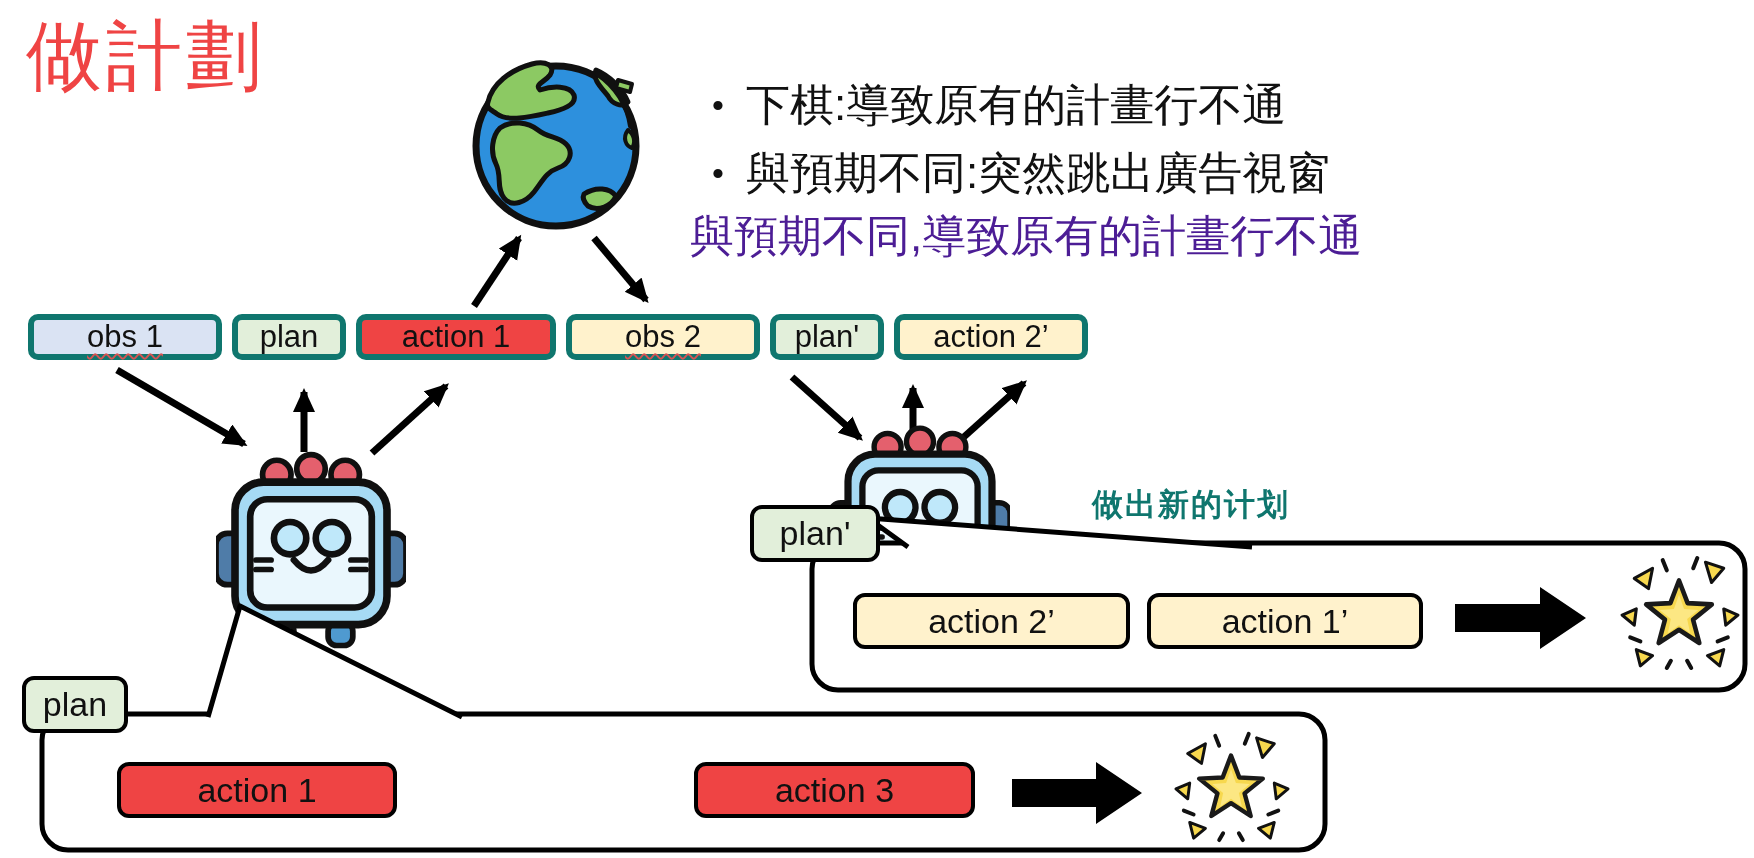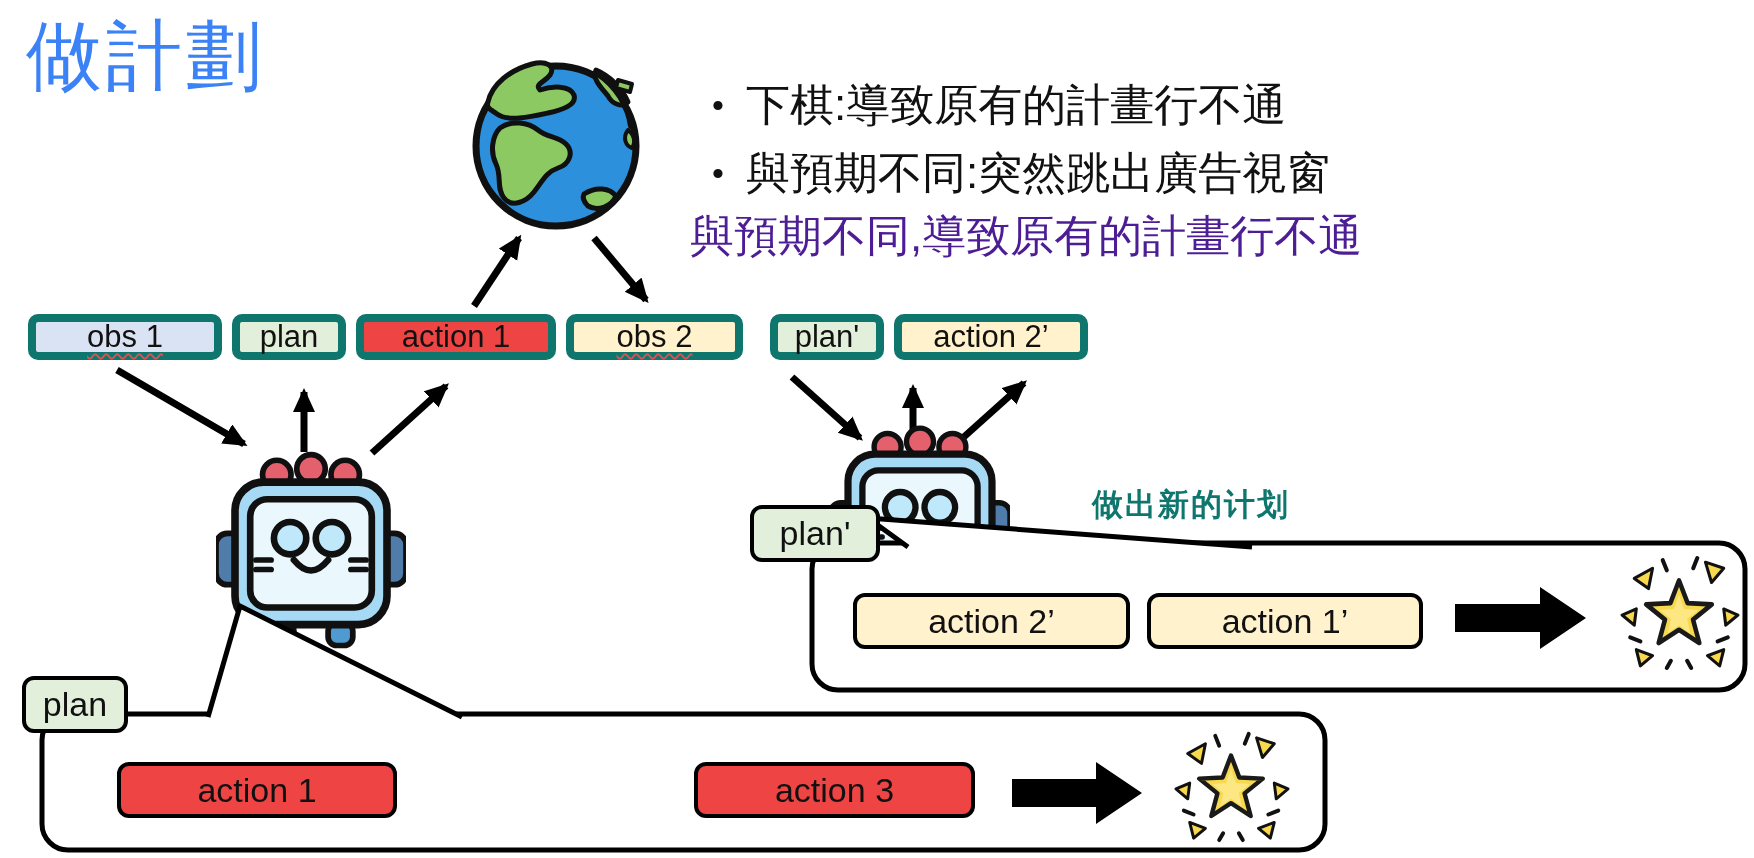--- a/index.html
+++ b/index.html
@@ -4,31 +4,31 @@
 <style>
   html,body { margin:0; padding:0; background:#fff; }
   #stage {
     position:relative; width:1754px; height:858px; background:#ffffff;
     font-family:"Liberation Sans","DejaVu Sans",sans-serif; color:#000; overflow:hidden;
   }
   #scene { position:absolute; left:0; top:0; }
 
   .page-title {
     position:absolute; left:26px; top:6px; margin:0;
-    font-size:76px; font-weight:400; letter-spacing:4px; color:#3b82f6;
+    font-size:76px; font-weight:400; letter-spacing:4px; color:#ef4444;
     font-family:"Liberation Sans","DejaVu Sans",sans-serif;
   }
   .bullet-line { position:absolute; display:flex; align-items:flex-start; font-size:44px; line-height:1.15; color:#111; }
   .bullet-dot { margin-right:22px; font-size:34px; line-height:50px; }
   .warning-text { position:absolute; left:690px; top:212px; font-size:44px; color:#4c1d95; line-height:1.1; }
   .new-plan-note { position:absolute; left:1092px; top:484px; font-size:31px; font-weight:700; color:#0f766e; letter-spacing:2px; }
 
   .fbox {
     position:absolute; top:314px; height:46px; box-sizing:border-box;
-    border:8px solid #0f766e; border-radius:10px;
+    border:6px solid #0f766e; border-radius:10px;
     display:flex; align-items:center; justify-content:center;
     font-size:31px; color:#111;
   }
   .tagbox {
     position:absolute; box-sizing:border-box; border:4px solid #000; border-radius:12px;
     display:flex; align-items:center; justify-content:center; font-size:34px; color:#111;
     background:#e2efda;
   }
   .action-box {
     position:absolute; height:56px; box-sizing:border-box; border:4px solid #000; border-radius:12px;
@@ -142,21 +142,21 @@
 
   <div class="fbox c-blue" style="left:28px;  width:194px;">
     <span class="squiggle">obs 1</span>
   </div>
   <div class="fbox c-green" style="left:232px; width:114px;">
     <span>plan</span>
   </div>
   <div class="fbox c-salmon" style="left:356px; width:200px;">
     <span>action 1</span>
   </div>
-  <div class="fbox c-yellow" style="left:566px; width:177px;">
+  <div class="fbox c-yellow" style="left:566px; width:194px;">
     <span class="squiggle">obs 2</span>
   </div>
   <div class="fbox c-green" style="left:770px; width:114px;">
     <span>plan'</span>
   </div>
   <div class="fbox c-yellow" style="left:894px; width:194px;">
     <span>action 2’</span>
   </div>
 
   <div class="new-plan-note">做出新的计划</div>

